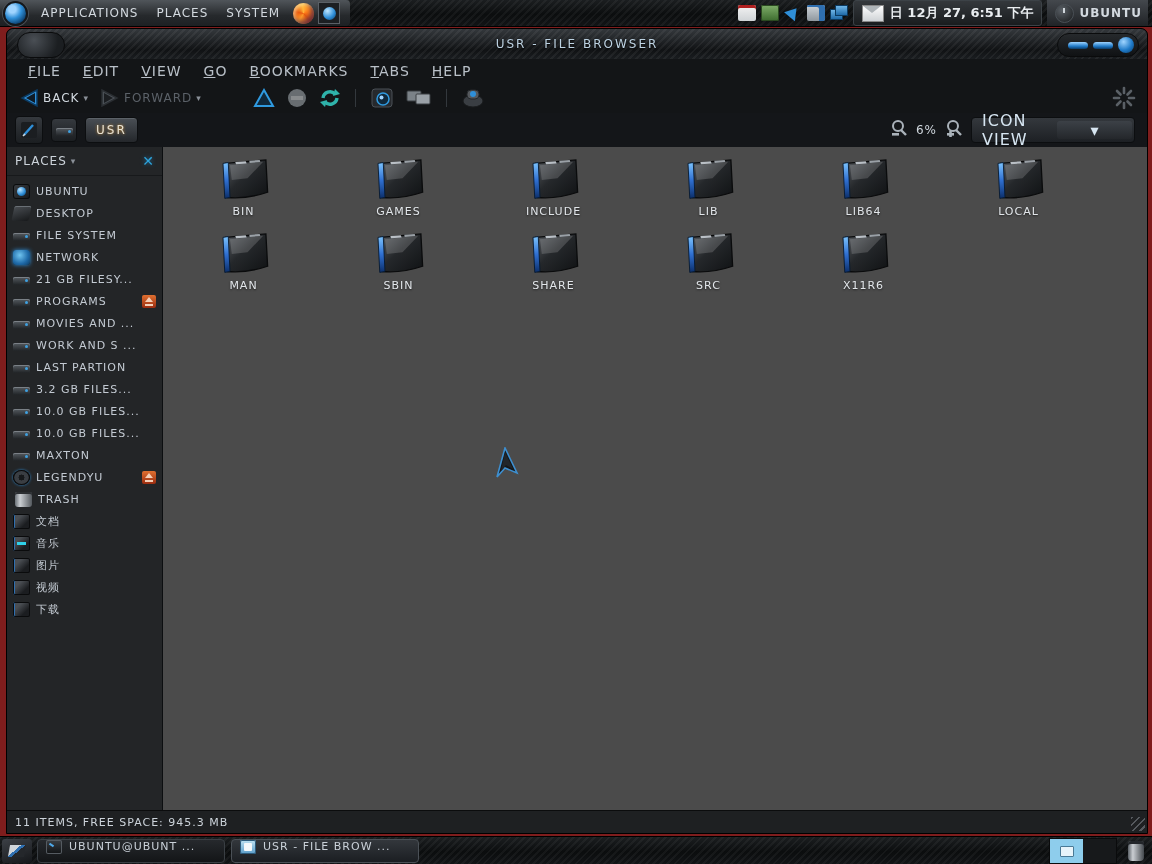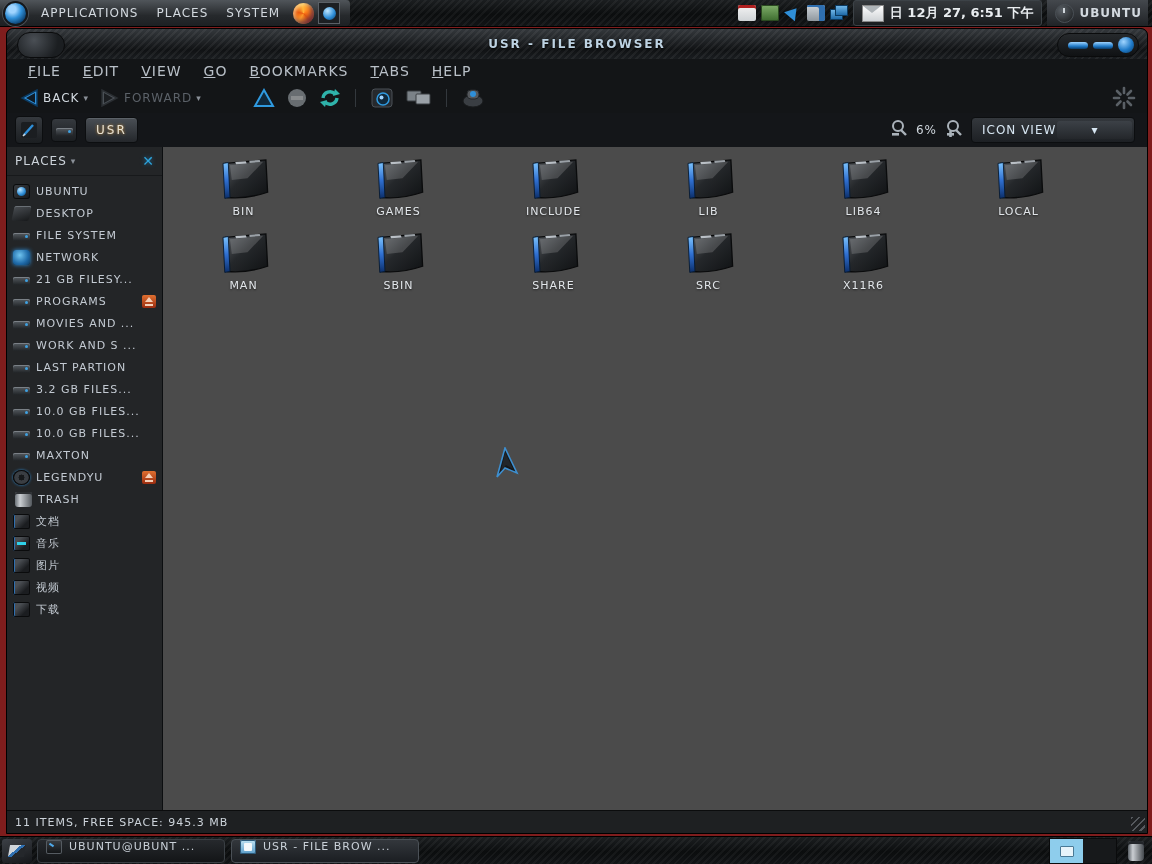--- a/index.html
+++ b/index.html
@@ -41,21 +41,21 @@
   .user-seg{height:26px;display:flex;align-items:center;gap:5px;padding:0 6px 0 8px;background:linear-gradient(#44484d,#202326);}
   .power-orb{width:17px;height:17px;border-radius:50%;background:radial-gradient(circle at 35% 30%,#5a6066,#17191b);
     border:1px solid #4a5056;position:relative;}
   .power-orb:before{content:"";position:absolute;left:7px;top:3px;width:2px;height:5px;background:#cfd5da;}
   .user-name{font-size:12px;color:#d3d9df;}
   
   .window{position:absolute;left:6px;top:28px;width:1140px;height:804px;background:#17191c;
     border:1px solid #000;border-radius:7px 7px 0 0;box-shadow:inset 0 0 0 1px #2c3136;}
   .titlebar{position:absolute;left:0;top:0;right:0;height:30px;border-radius:7px 7px 0 0;
     background:repeating-linear-gradient(135deg, rgba(255,255,255,.05) 0 2px, rgba(0,0,0,0) 2px 5px),
-    linear-gradient(#34383c,#101214 70%,#1a1d20);display:flex;align-items:center;font-weight:bold;}
+    linear-gradient(#34383c,#101214 70%,#1a1d20);display:flex;align-items:center;}
   .tb-orb{position:absolute;left:10px;top:3px;width:46px;height:24px;border-radius:14px;
     background:radial-gradient(circle at 35% 30%,#4a4f55,#1b1e21 70%);border:1px solid #0a0b0c;}
   .win-title{flex:1;text-align:center;font-size:12px;letter-spacing:2px;color:#bdd2e2;text-shadow:0 1px 2px #000;}
   .win-controls{position:absolute;right:8px;top:4px;height:22px;display:flex;align-items:center;gap:5px;
     background:linear-gradient(#26292c,#101214);border-radius:12px;padding:0 4px 0 10px;border:1px solid #0a0b0c;}
   .wc-pill{width:20px;height:7px;border-radius:4px;background:linear-gradient(#9fd4ff,#1f7ac8 60%,#0a3a66);}
   .wc-circle{width:16px;height:16px;border-radius:50%;background:radial-gradient(circle at 35% 30%,#9fd4ff,#1f7ac8 55%,#0a3a66);}
   .menubar{position:absolute;left:0;top:30px;right:0;height:24px;background:#131517;display:flex;align-items:center;padding-left:10px;border-bottom:1px solid #0c0e10;}
   .menu-item{display:inline-block;font-size:14px;color:#b9c0c8;padding:0 11px;cursor:default;}
   .menu-item::first-letter{text-decoration:underline;}
@@ -70,21 +70,21 @@
   .locbar{position:absolute;left:0;top:84px;right:0;height:34px;background:#141619;display:flex;align-items:center;padding:0 12px 0 8px;border-bottom:1px solid #0c0e10;gap:8px;}
   .sq-btn{width:26px;height:26px;border-radius:4px;background:linear-gradient(#35393e,#1b1e21);border:1px solid #0c0e10;display:flex;align-items:center;justify-content:center;}
   .sq-btn.small{width:24px;height:22px;}
   .crumb-btn{height:24px;border-radius:4px;background:linear-gradient(#4a4f55,#24272b);border:1px solid #0c0e10;
     box-shadow:inset 0 1px 0 #5c6268;padding:0 10px;display:flex;align-items:center;justify-content:flex-end;}
   .crumb-btn span{font-size:12px;letter-spacing:2px;color:#e8e2d4;text-shadow:0 0 3px #c88a30;}
   .loc-spacer{flex:1;}
   .zoom-lvl{font-size:12px;color:#cfd6dd;letter-spacing:1px;}
   .view-dd{width:150px;height:24px;border-radius:4px;background:linear-gradient(#34383d,#1d2024);border:1px solid #0c0e10;
     display:flex;align-items:center;padding:0 2px 0 10px;}
-  .view-dd span{flex:1;font-size:12px;color:#d7e6f2;}
+  .view-dd span{flex:1;font-size:16px;color:#d7e6f2;}
   .dd-chev{width:22px;height:18px;border-radius:3px;background:linear-gradient(#3c4147,#24272b);display:flex;align-items:center;justify-content:center;color:#9fc4de;font-size:10px;}
   
   .win-body{position:absolute;left:0;top:118px;right:0;bottom:22px;display:flex;}
   .sidebar{width:155px;background:#232527;border-right:1px solid #0c0e10;display:flex;flex-direction:column;}
   .sb-head{height:28px;display:flex;align-items:center;padding:0 8px;border-bottom:1px solid #17191b;}
   .sb-head .t{font-size:12px;color:#cdd4db;}
   .sb-head .c{font-size:9px;color:#8a9098;margin-left:4px;flex:1;}
   .sb-close{font-size:14px;color:#2da4dc;font-weight:bold;text-shadow:0 0 4px #1a6a9a;}
   .sb-list{flex:1;overflow:hidden;padding-top:4px;}
   .sb-item{height:22px;display:flex;align-items:center;gap:6px;padding:0 6px;font-size:11px;color:#c3cad2;white-space:nowrap;}

